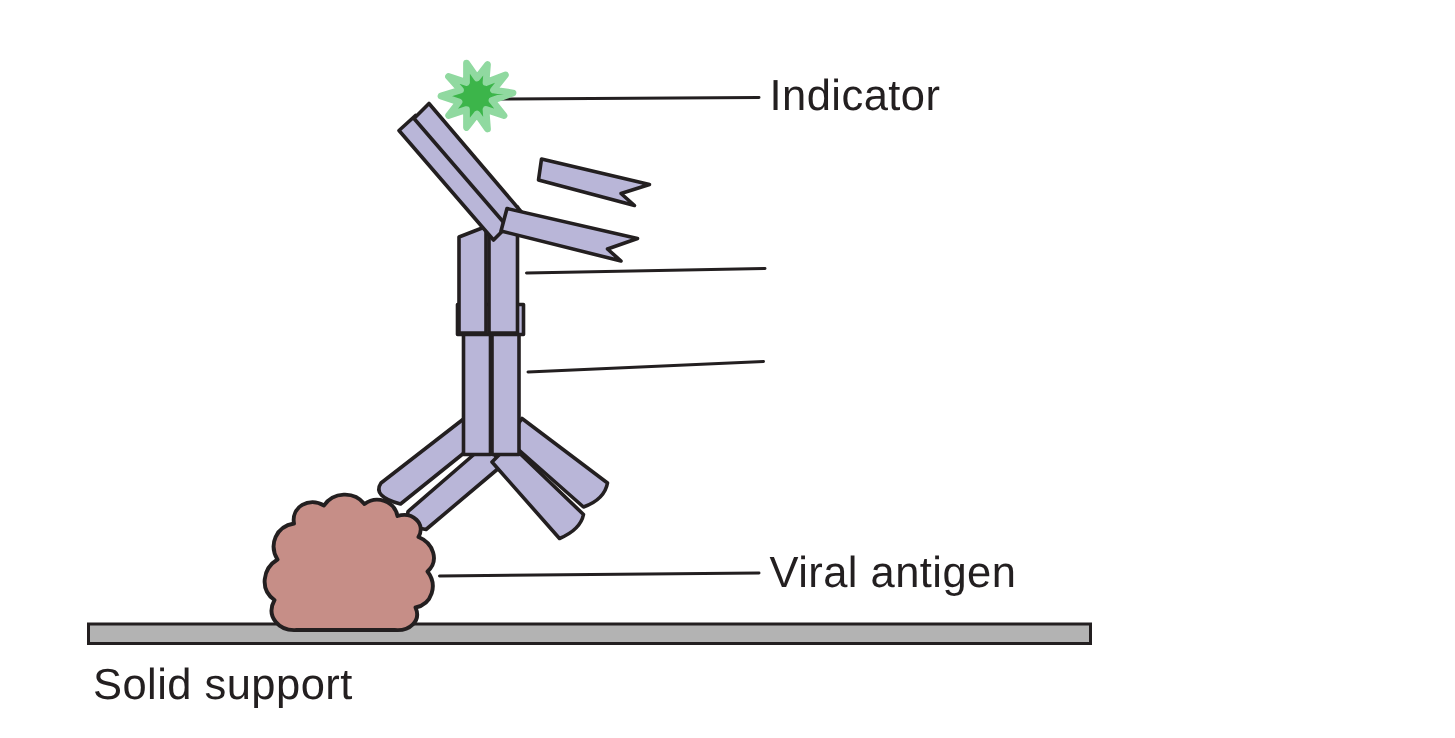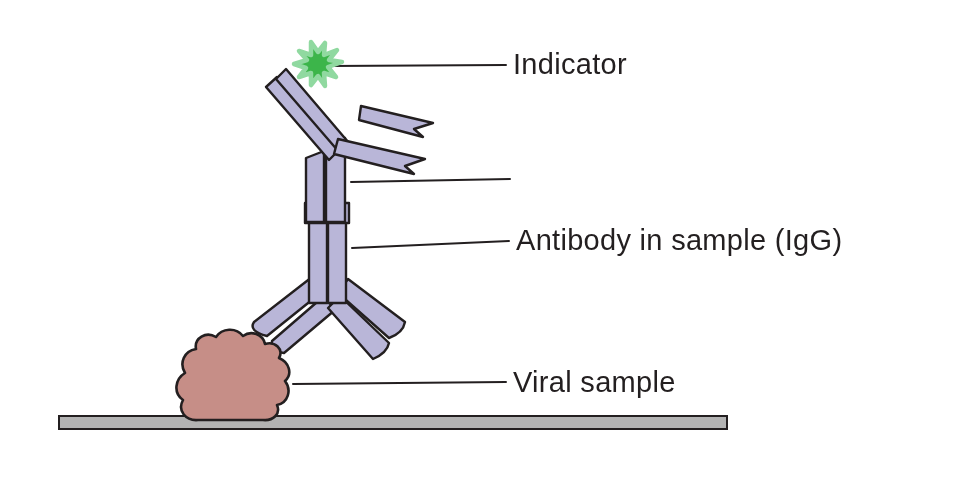--- a/index.html
+++ b/index.html
@@ -88,15 +88,15 @@
              C 222,328 236,327 243,336
              C 251,330 263,334 265,344
              C 275,341 284,349 279,358
              C 289,362 293,374 285,381
              C 292,390 288,403 277,405
              C 281,414 273,421 263,420
              Z"></path>
   </svg>
 
   <div class="label label-indicator">Indicator</div>
-  <div class="label label-antibody">Antibody in sample (IgG)</div>
-  <div class="label label-viral">Viral sample</div>
+  <div class="label label-viral">Viral antigen</div>
+  <div class="label label-solid">Solid support</div>
 </div>
 
 </body></html>

